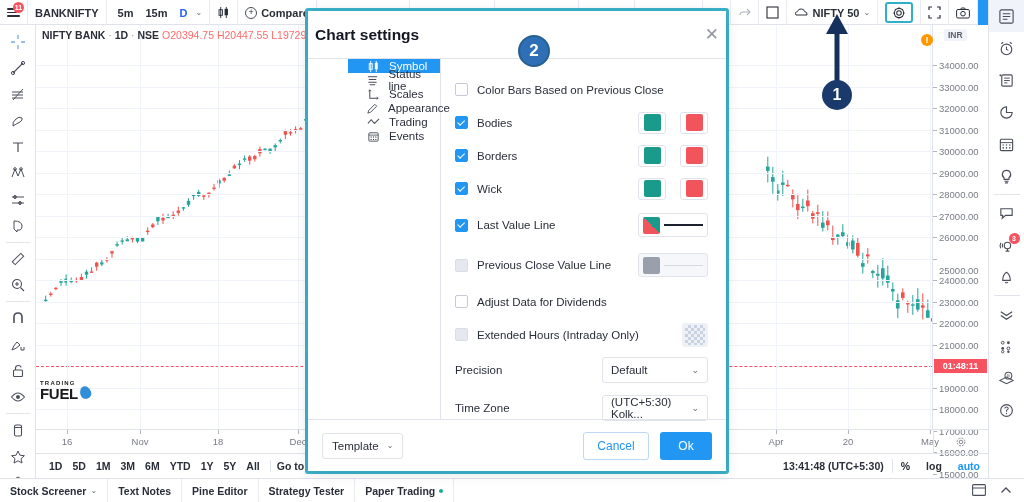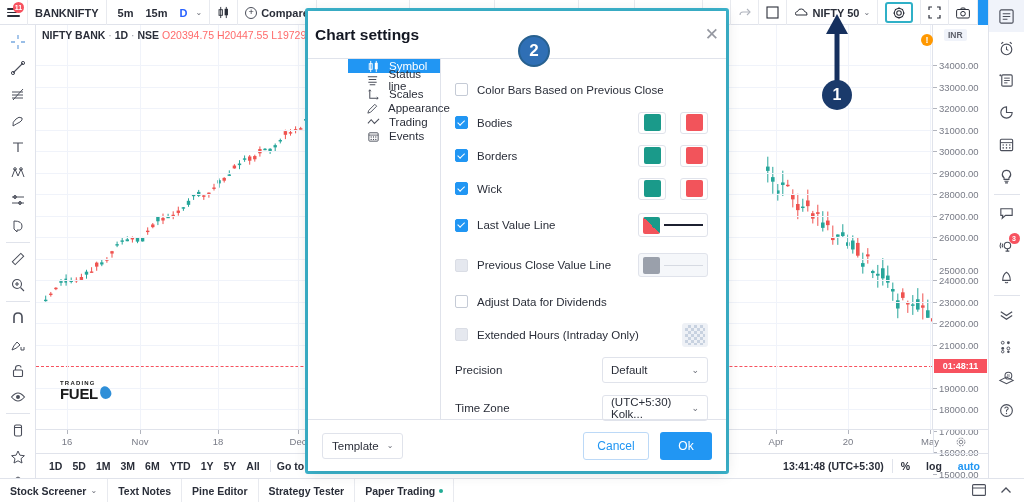--- a/index.html
+++ b/index.html
@@ -148,21 +148,21 @@
     font-size: 10.5px; font-weight: bold; color: #2a2e39;
   }
   .range-btn { padding: 0 5px; cursor: default; }
   .goto { padding: 0 6px; border-left: 1px solid #e0e3eb; margin-left: 5px; font-weight: bold;}
   .clockinfo { margin-left: auto; display: flex; align-items: center; font-size: 10.5px; }
   .clockinfo .seg { padding: 0 8px; }
   .clockinfo .sep { width:1px; height: 14px; background:#e0e3eb; }
   .clockinfo .auto { color: #2196f3; }
 
   .watermark {
-    position: absolute; left: 24px; top: 355px; z-index: 2;
+    position: absolute; left: 4px; top: 355px; z-index: 2;
     display: flex; align-items: flex-end; gap: 2px;
   }
   .wm-txt { line-height: 1; }
   .wm-t1 { font-size: 6px; font-weight: bold; letter-spacing: 1.2px; color: #1b1b1b; }
   .wm-t2 { font-size: 15px; font-weight: bold; letter-spacing: -0.3px; color: #1b1b1b; }
   .wm-drop {
     width: 11px; height: 13px; background: #2f8fd8;
     border-radius: 50% 50% 50% 50% / 60% 60% 40% 40%;
     transform: rotate(-20deg); margin-bottom: 2px;
   }

